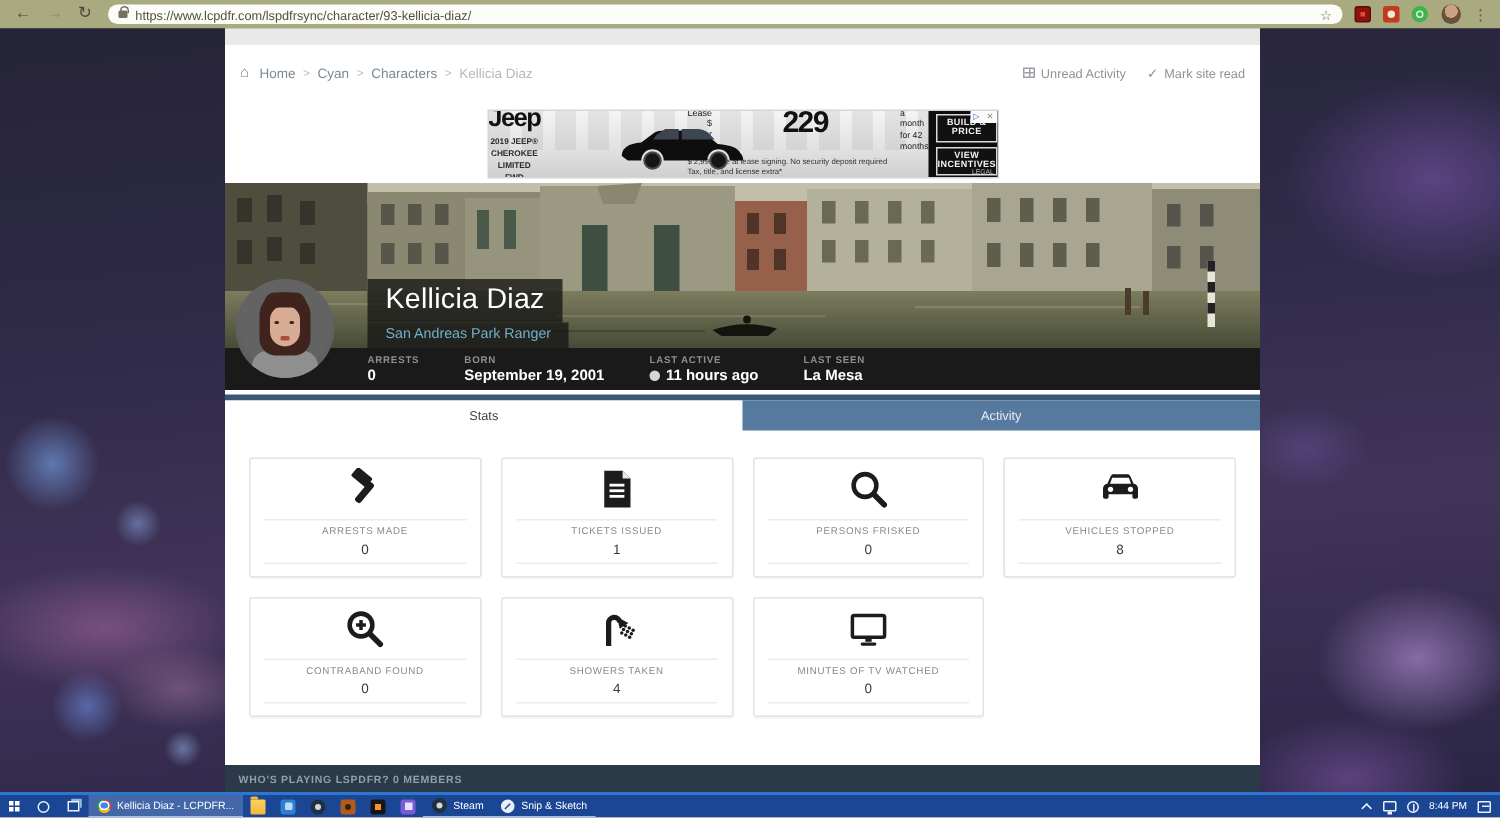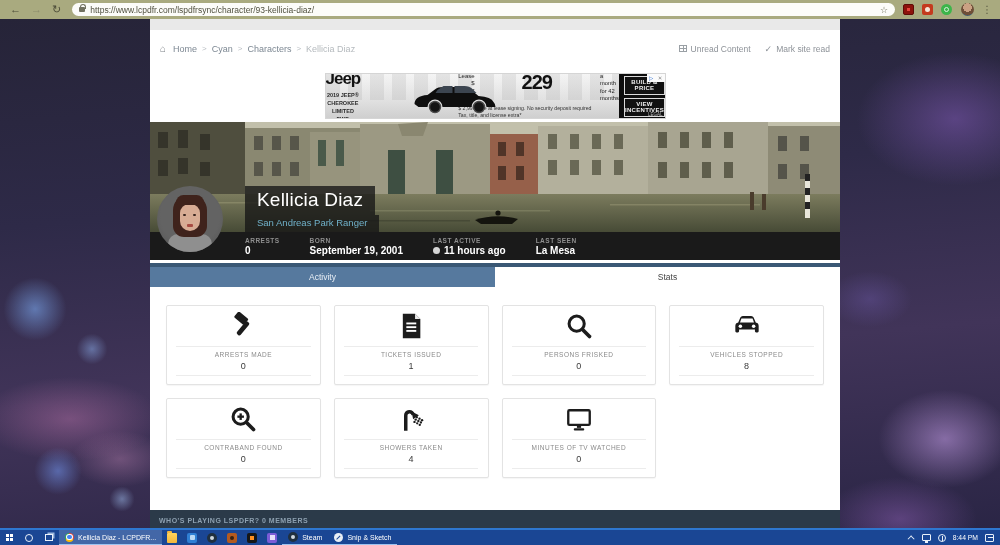--- a/index.html
+++ b/index.html
@@ -217,21 +217,21 @@
           <span class="crumb-sep">&gt;</span>
           <span class="crumb-link">Cyan</span>
           <span class="crumb-sep">&gt;</span>
           <span class="crumb-link">Characters</span>
           <span class="crumb-sep">&gt;</span>
           <span class="crumb-current">Kellicia Diaz</span>
         </div>
         <div class="crumb-actions">
           <span class="crumb-action">
             <span class="grid-ic"></span>
-            <span>Unread Content</span>
+            <span>Unread Activity</span>
           </span>
           <span class="crumb-action">
             <span class="check-ic">✓</span>
             <span>Mark site read</span>
           </span>
         </div>
       </div>
 
       <div class="ad-wrap">
         <div class="ad">
@@ -381,22 +381,22 @@
             <div class="bangs"></div>
           <div class="eye l"></div>
             <div class="eye r"></div>
             <div class="lips"></div>
         </div>
       </div>
 
       <div class="tab-strip">
         <div class="tab-top"></div>
         <div class="tabs">
+          <div class="tab tab--active">Stats</div>
           <div class="tab tab--idle">Activity</div>
-          <div class="tab tab--active">Stats</div>
         </div>
       </div>
 
       <div class="cards-section">
         <div class="cards-grid">
           <div class="card">
             <div class="card-icon">
               <svg viewBox="0 0 24 24" fill="#1c1c1c">
                 <rect x="5" y="2" width="11" height="6.5" rx="1" transform="rotate(40 10.5 5.2)"></rect>
                 <rect x="10" y="7" width="4" height="14" rx="1.6" transform="rotate(40 12 14)"></rect>

